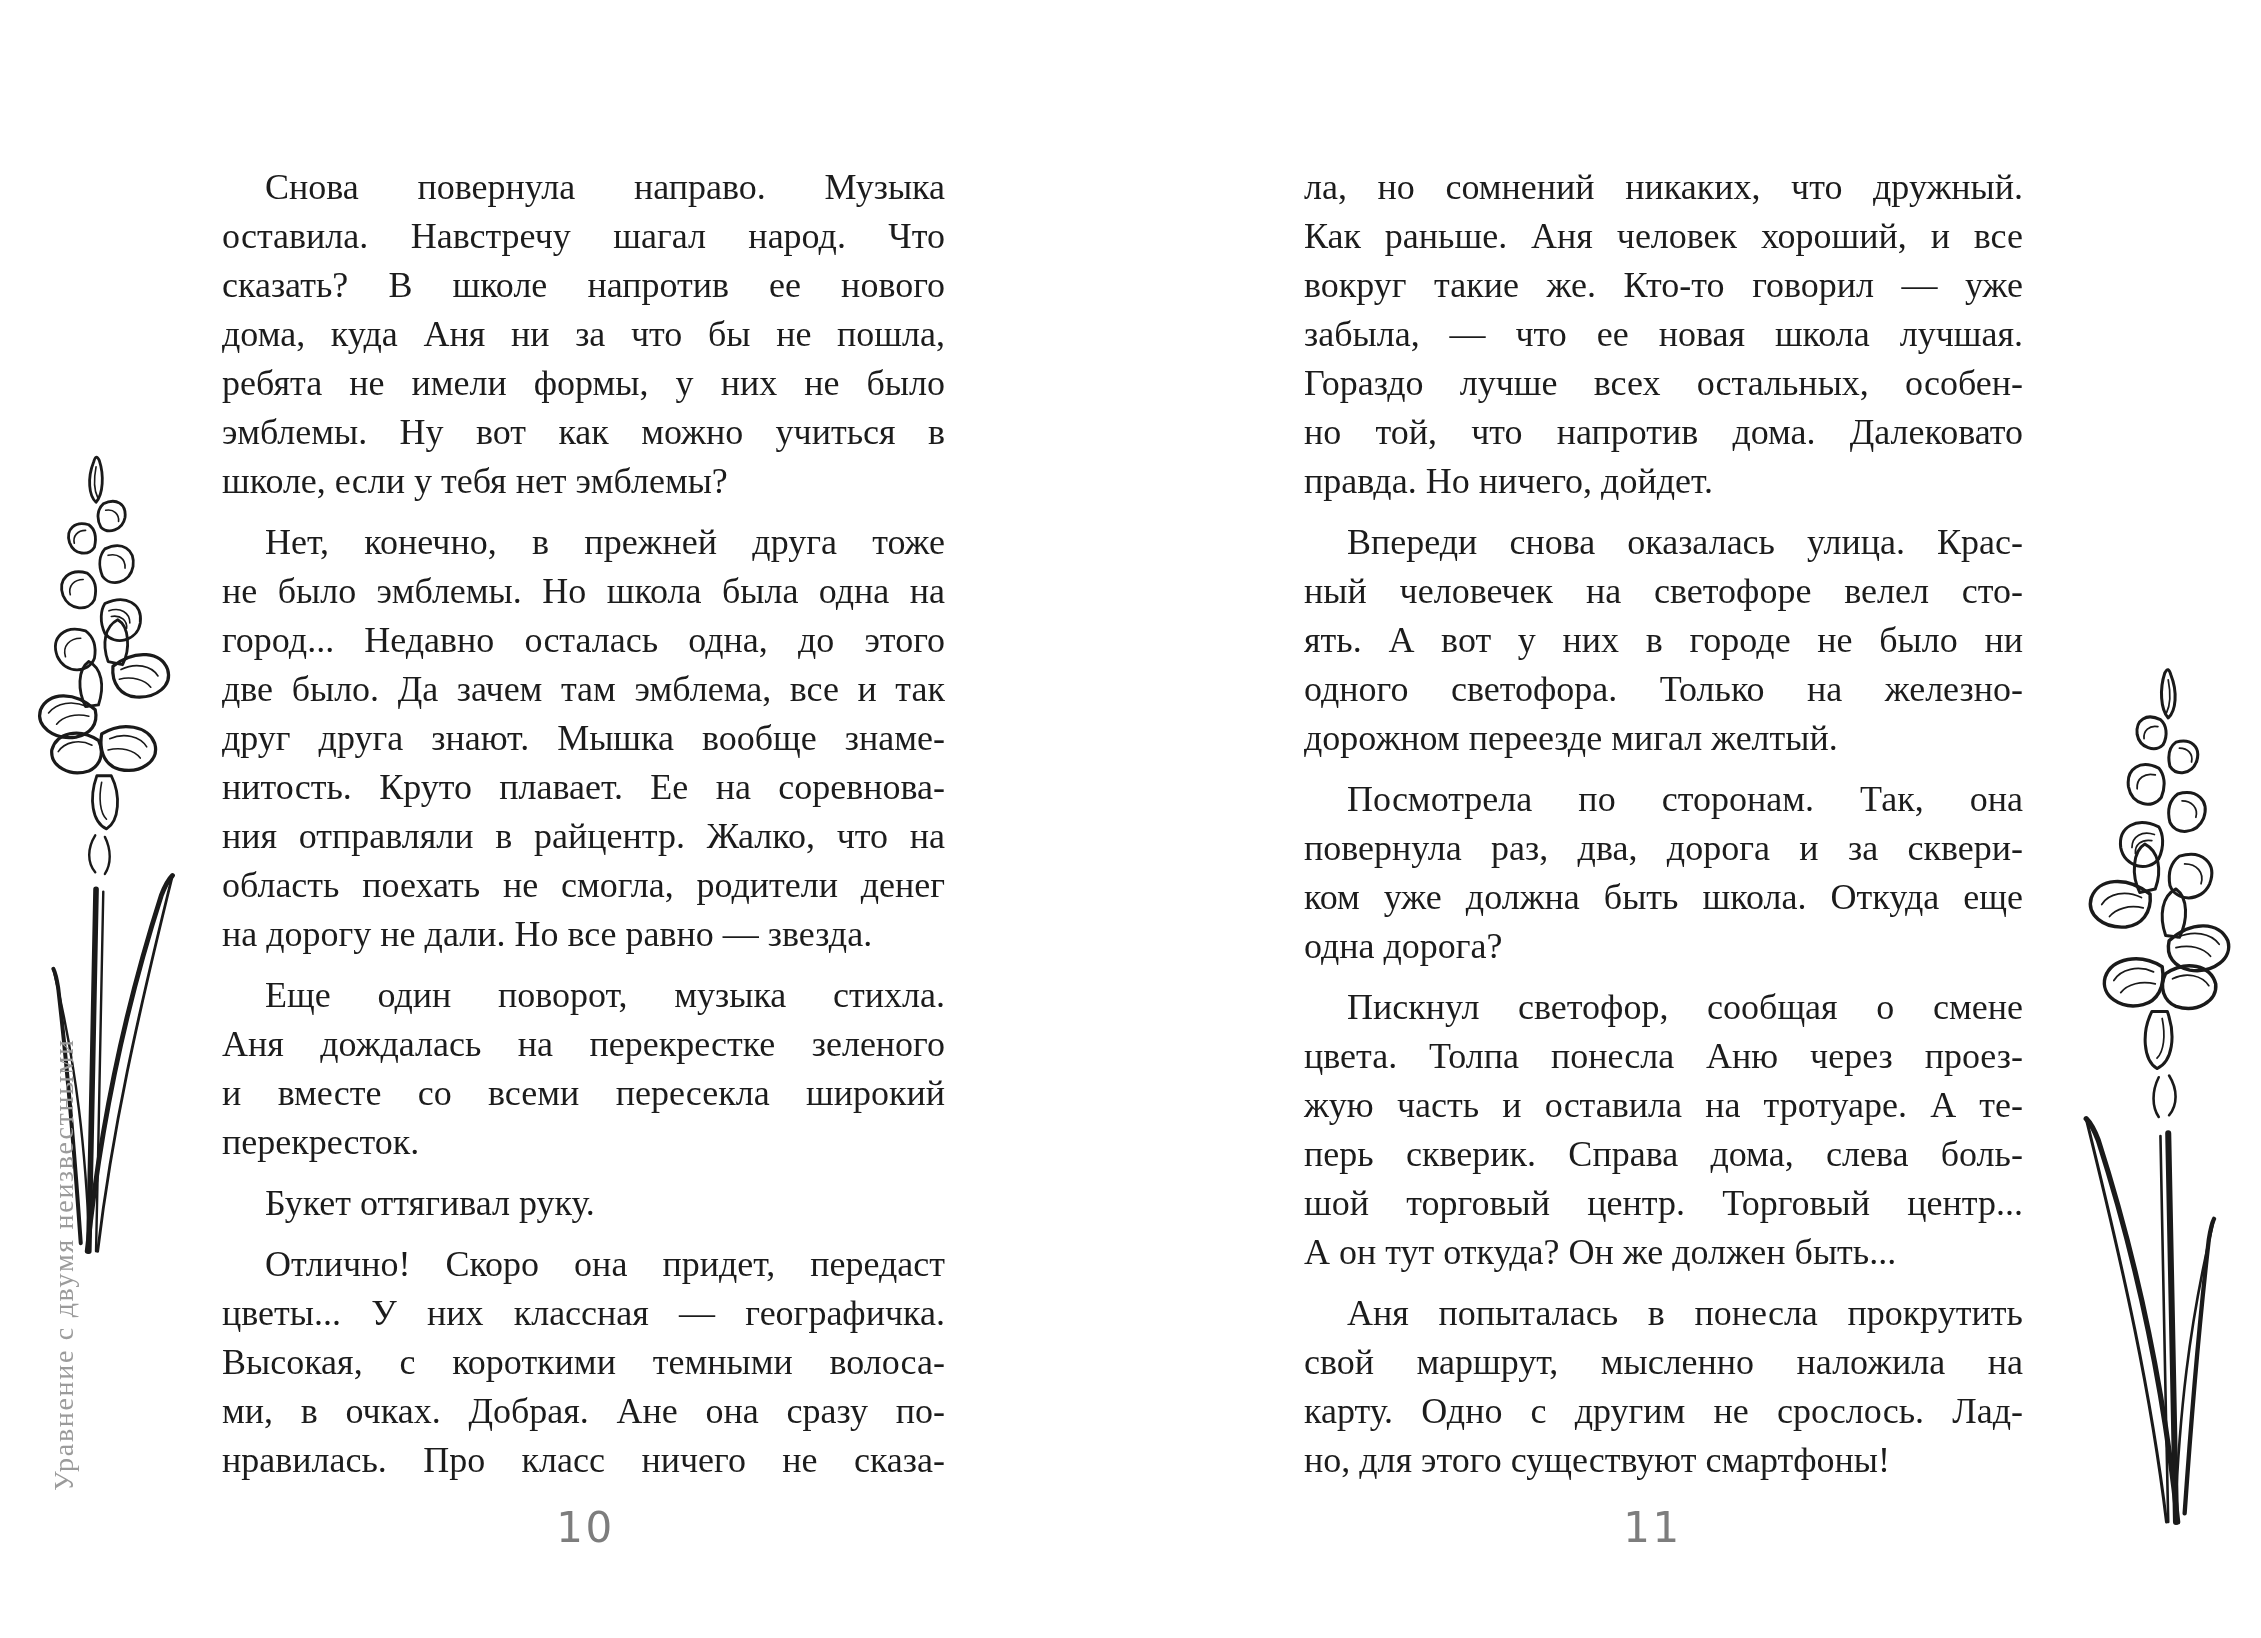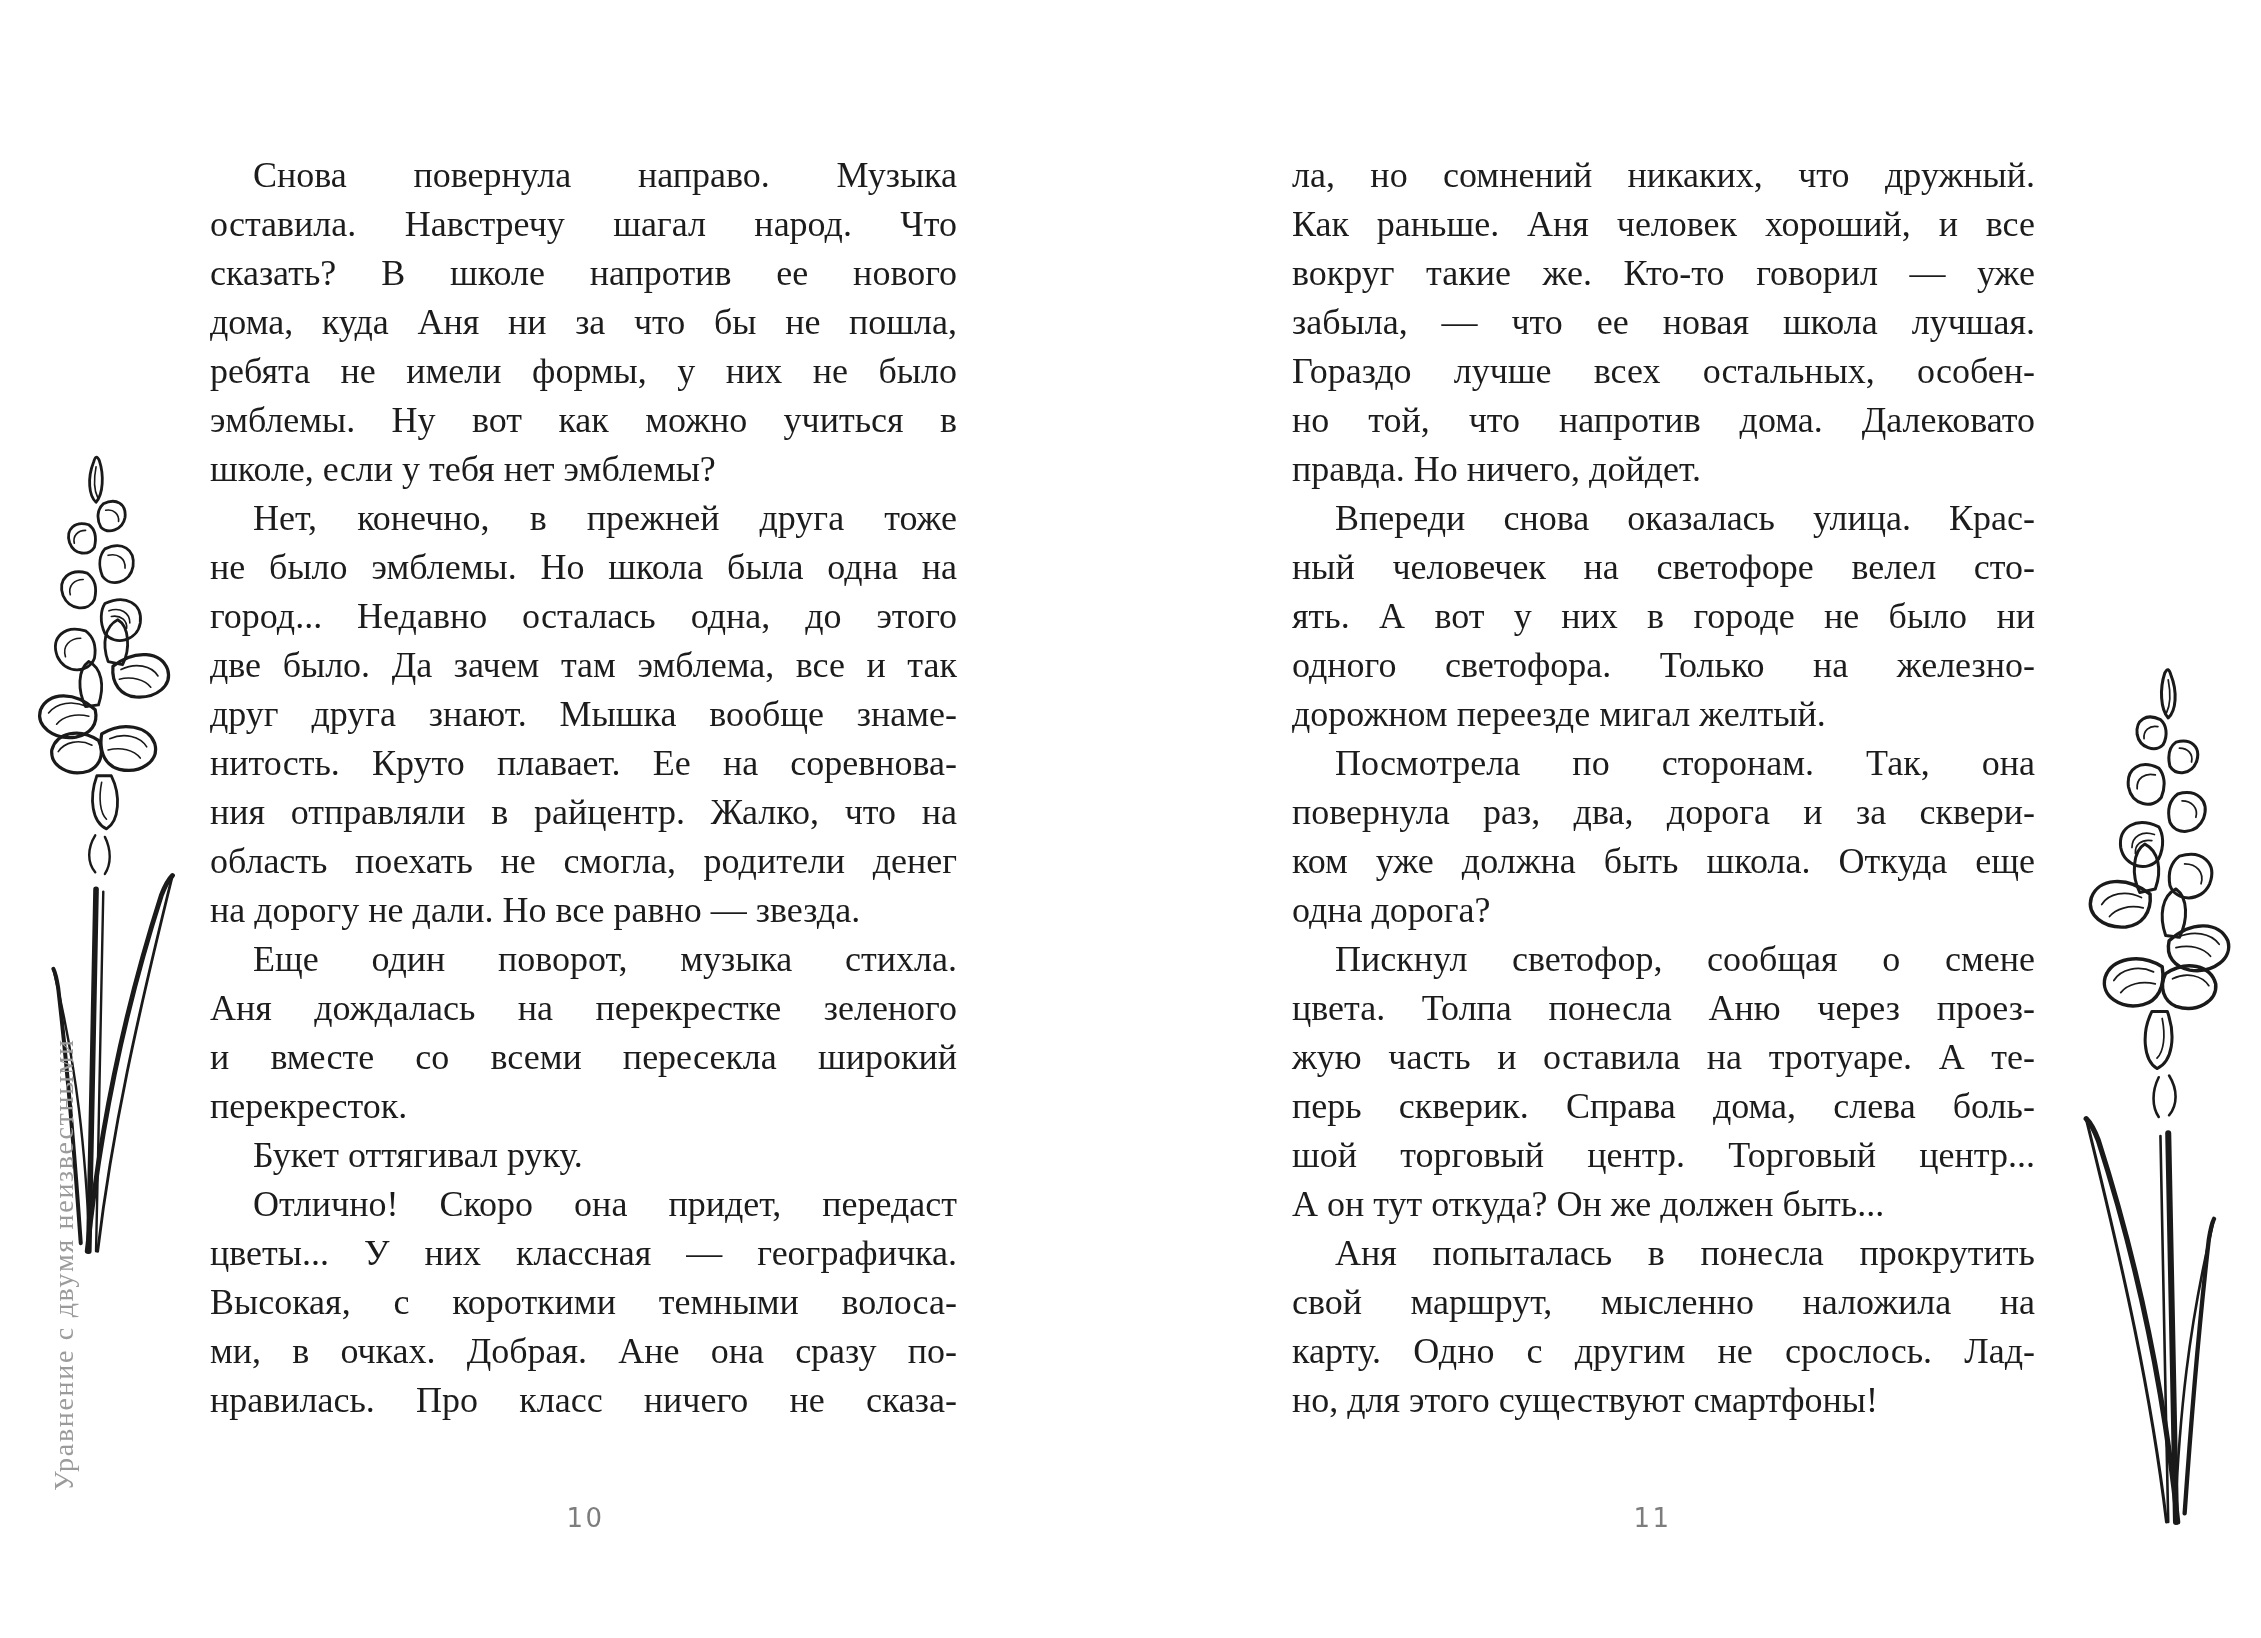--- a/index.html
+++ b/index.html
@@ -19,36 +19,36 @@
   
   .column {
     position: absolute;
     top: 151px;
     font-size: 36px;
     line-height: 49px;
     color: #1c1c1c;
   }
   #col-left  { left: 210px;  width: 747px; }
   #col-right { left: 1292px; width: 743px; }
-  .para { margin: 0; padding: 0; }
+  .para { margin: 12px; padding: 0; }
   .line {
     text-align: justify;
     text-align-last: justify;
     white-space: normal;
   }
   .line.last { text-align-last: left; font-family: Liberation Serif, serif; }
   .para.indent .line:first-child { text-indent: 43px; }
   
   .page-number {
     position: absolute;
     top: 1503px;
     width: 133px;
     text-align: center;
     font-family: "DejaVu Sans", sans-serif;
-    font-size: 26px;
+    font-size: 42px;
     letter-spacing: 2.5px;
     color: #7d7d7d;
   }
   #pn-left  { left: 519px; }
   #pn-right { left: 1586px; }
   
   .spine-title {
     position: absolute;
     left: 48px;
     top: 1491px;

